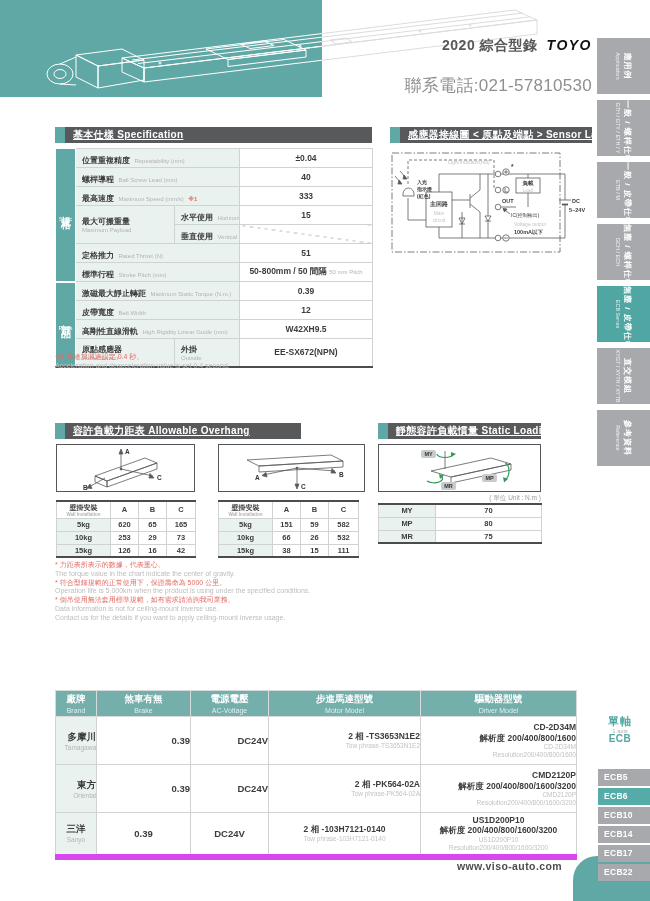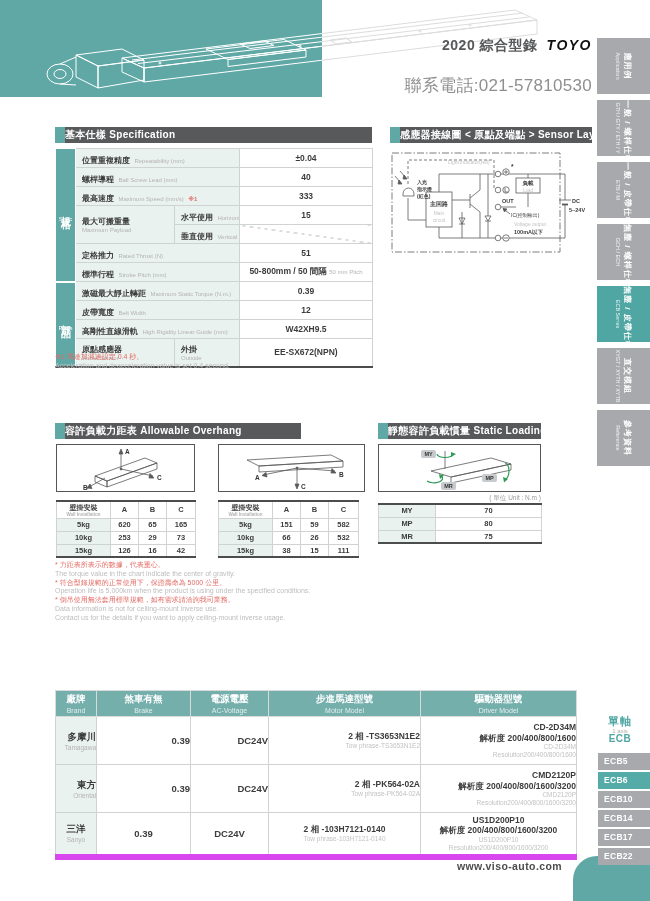--- a/index.html
+++ b/index.html
@@ -19,21 +19,21 @@
               display:flex; align-items:center; justify-content:center; overflow:hidden; }
   .side-tab.active { background:#4FA6A3; }
   .side-tab .rot { transform:rotate(90deg); width:56px; text-align:center; white-space:nowrap; }
   .side-tab .zh { font-size:8px; font-weight:bold; color:#fff; letter-spacing:1px; }
   .side-tab .en { font-size:5.5px; color:rgba(255,255,255,.85); margin-top:1px; }
 
   
   .sec-bar { position:absolute; height:16px; display:flex; }
   .sec-bar .sq { width:10px; height:16px; background:#5FA8A5; flex:0 0 10px; }
   .sec-bar .bar { flex:1; background:#58595B; color:#fff; font-size:10px; font-weight:bold;
-                  line-height:16px; letter-spacing:.3px; white-space:nowrap; overflow:hidden; }
+                  line-height:16px; padding-left:8px; letter-spacing:.3px; white-space:nowrap; overflow:hidden;text-decoration:underline; }
 
   
   .spec-table { position:absolute; left:55px; top:148px; width:317px; border-collapse:collapse;
                 border-bottom:2px solid #4B4C4E; table-layout:fixed; }
   .spec-table td { border:1px solid #CFD3D2; height:17px; overflow:hidden; white-space:nowrap; }
   .spec-table tr.tall td { height:28px; }
   .spec-table .grp { background:#5FA8A5; text-align:center; vertical-align:middle; border-color:#fff; }
   .spec-table .grp .gzh { writing-mode:vertical-rl; text-orientation:upright; margin:0 auto;
                           color:#fff; font-weight:bold; font-size:10px; letter-spacing:3px; }
   .spec-table .grp .gen { color:#fff; font-size:6px; margin-top:2px; }
@@ -81,21 +81,21 @@
   .motor-table .brand .en { font-size:6.5px; display:block; }
   .motor-table .c { font-size:9.5px; font-weight:bold; color:#3C3C3C; }
   .motor-table .l1 { font-size:8.5px; font-weight:bold; color:#3C3C3C; line-height:10.5px; }
   .motor-table .l2 { font-size:6.5px; color:#C2C2C2; line-height:8px; }
 
   
   .ecb-head { position:absolute; left:592px; top:716px; width:56px; text-align:center; line-height:1.05; }
   .ecb-head .h-zh { font-size:11px; font-weight:bold; color:#4FA6A3; letter-spacing:1px; }
   .ecb-head .h-en { font-size:6px; color:#AFAFAF; }
   .ecb-head .h-code { font-size:10px; font-weight:bold; color:#4FA6A3; letter-spacing:.5px; }
-  .ecb-items { position:absolute; left:598px; top:753px; width:52px; z-index:3; }
+  .ecb-items { position:absolute; left:598px; top:769px; width:52px; z-index:3; }
   .ecb-item { width:52px; height:16.5px; margin-bottom:2.6px; background:#A7A9AC; color:#fff;
               font-size:8.5px; font-weight:bold; line-height:16.5px; padding-left:6px; letter-spacing:.3px; }
   .ecb-item.active { background:#54ABA8; }
 
   
   .website { position:absolute; top:860px; right:88px; font-size:10.5px; font-weight:bold; color:#4D4D4D; letter-spacing:.4px; }
   .corner { position:absolute; left:573px; top:856px; width:77px; height:45px; background:#5FA8A5; border-top-left-radius:24px; z-index:1; }
 </style>
 </head>
 <body>

